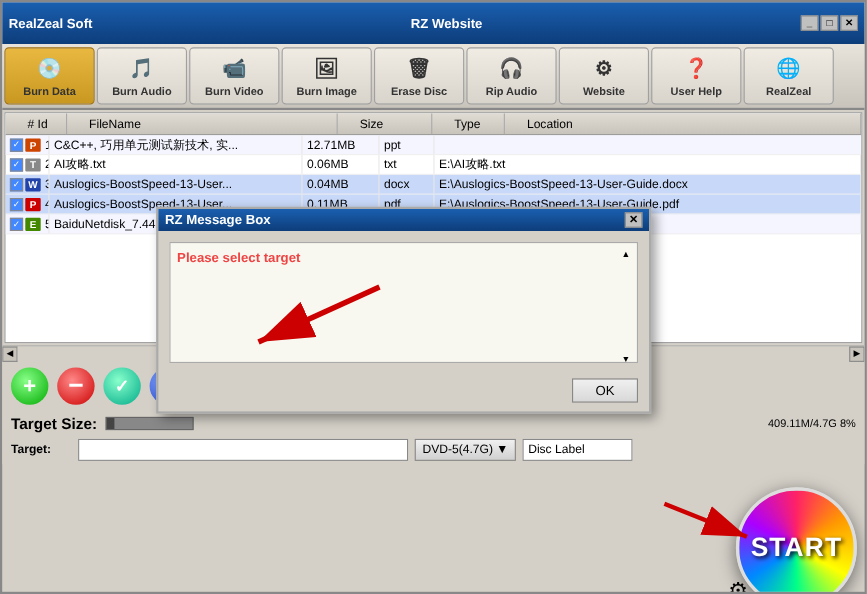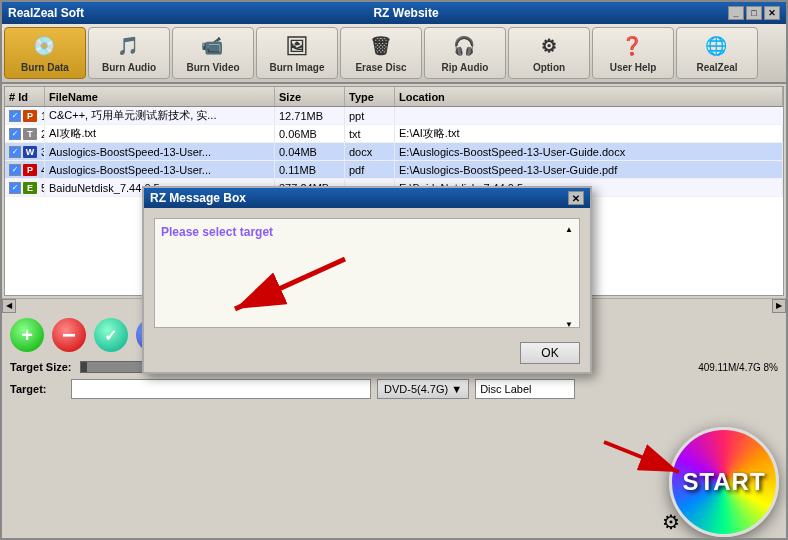--- a/index.html
+++ b/index.html
@@ -10,21 +10,21 @@
       font-family: Arial, sans-serif;
       font-size: 12px;
       background: #d4d0c8;
       border: 2px solid #888;
     }
 
     
     .title-bar {
       background: linear-gradient(to bottom, #1a5fb0, #0d3d7a);
       color: white;
-      height: 22px;
+      height: 38px;
       display: flex;
       align-items: center;
       justify-content: space-between;
       padding: 0 6px;
       font-size: 12px;
       font-weight: bold;
     }
     .title-bar-controls {
       display: flex;
       gap: 2px;
@@ -100,25 +100,26 @@
       display: flex;
       background: linear-gradient(to bottom, #e0dcd4, #c8c4bc);
       border-bottom: 1px solid #888;
       height: 20px;
       align-items: center;
     }
     .th {
       border-right: 1px solid #aaa;
       padding: 0 4px;
       font-size: 11px;
-      font-weight: bold;
+      font-weight: normal;
       height: 100%;
       display: flex;
       align-items: center;
       white-space: nowrap;
+      margin-left: 16px;
     }
     .col-id { width: 40px; }
     .col-filename { width: 230px; }
     .col-size { width: 70px; }
     .col-type { width: 50px; }
     .col-location { flex: 1; }
 
     .table-row-item {
       display: flex;
       height: 18px;
@@ -208,21 +209,21 @@
 
     
     .status-bar {
       background: #d4d0c8;
       padding: 3px 8px;
       display: flex;
       align-items: center;
       gap: 8px;
     }
     .status-label {
-      font-size: 11px;
+      font-size: 14px;
       font-weight: bold;
       text-align: center;
     }
     .progress-container {
       width: 80px;
       height: 12px;
       background: #888;
       border: 1px solid #666;
     }
     .progress-bar {
@@ -269,21 +270,21 @@
       height: 20px;
       border: 1px solid #888;
       background: white;
       font-size: 11px;
       padding: 0 4px;
     }
 
     
     .dialog-overlay {
       position: absolute;
-      top: 100px;
+      top: 86px;
       left: 140px;
       width: 450px;
       background: #d4d0c8;
       border: 2px solid #aaa;
       box-shadow: 4px 4px 10px rgba(0,0,0,0.4);
       z-index: 100;
     }
     .dialog-title {
       background: linear-gradient(to bottom, #1a5fb0, #0d3d7a);
       color: white;
@@ -316,21 +317,21 @@
       height: 110px;
       background: #f8f8f0;
       border: 1px solid #aaa;
       padding: 6px;
       position: relative;
       overflow: hidden;
     }
     .dialog-message {
       font-size: 12px;
       font-weight: bold;
-      color: #8b5cf6;
+      color: #ef4444;
     }
     .dialog-footer {
       display: flex;
       justify-content: flex-end;
       padding: 4px 10px 8px;
     }
     .ok-btn {
       width: 60px;
       height: 22px;
       background: linear-gradient(to bottom, #f0f0f0, #d8d8d8);
@@ -409,21 +410,21 @@
   <div class="tool-btn">
     <div class="icon-area">🗑</div>
     <span class="tool-btn-label">Erase Disc</span>
   </div>
   <div class="tool-btn">
     <div class="icon-area">🎧</div>
     <span class="tool-btn-label">Rip Audio</span>
   </div>
   <div class="tool-btn">
     <div class="icon-area">⚙</div>
-    <span class="tool-btn-label">Option</span>
+    <span class="tool-btn-label">Website</span>
   </div>
   <div class="tool-btn">
     <div class="icon-area">❓</div>
     <span class="tool-btn-label">User Help</span>
   </div>
   <div class="tool-btn">
     <div class="icon-area">🌐</div>
     <span class="tool-btn-label">RealZeal</span>
   </div>
 </div>

